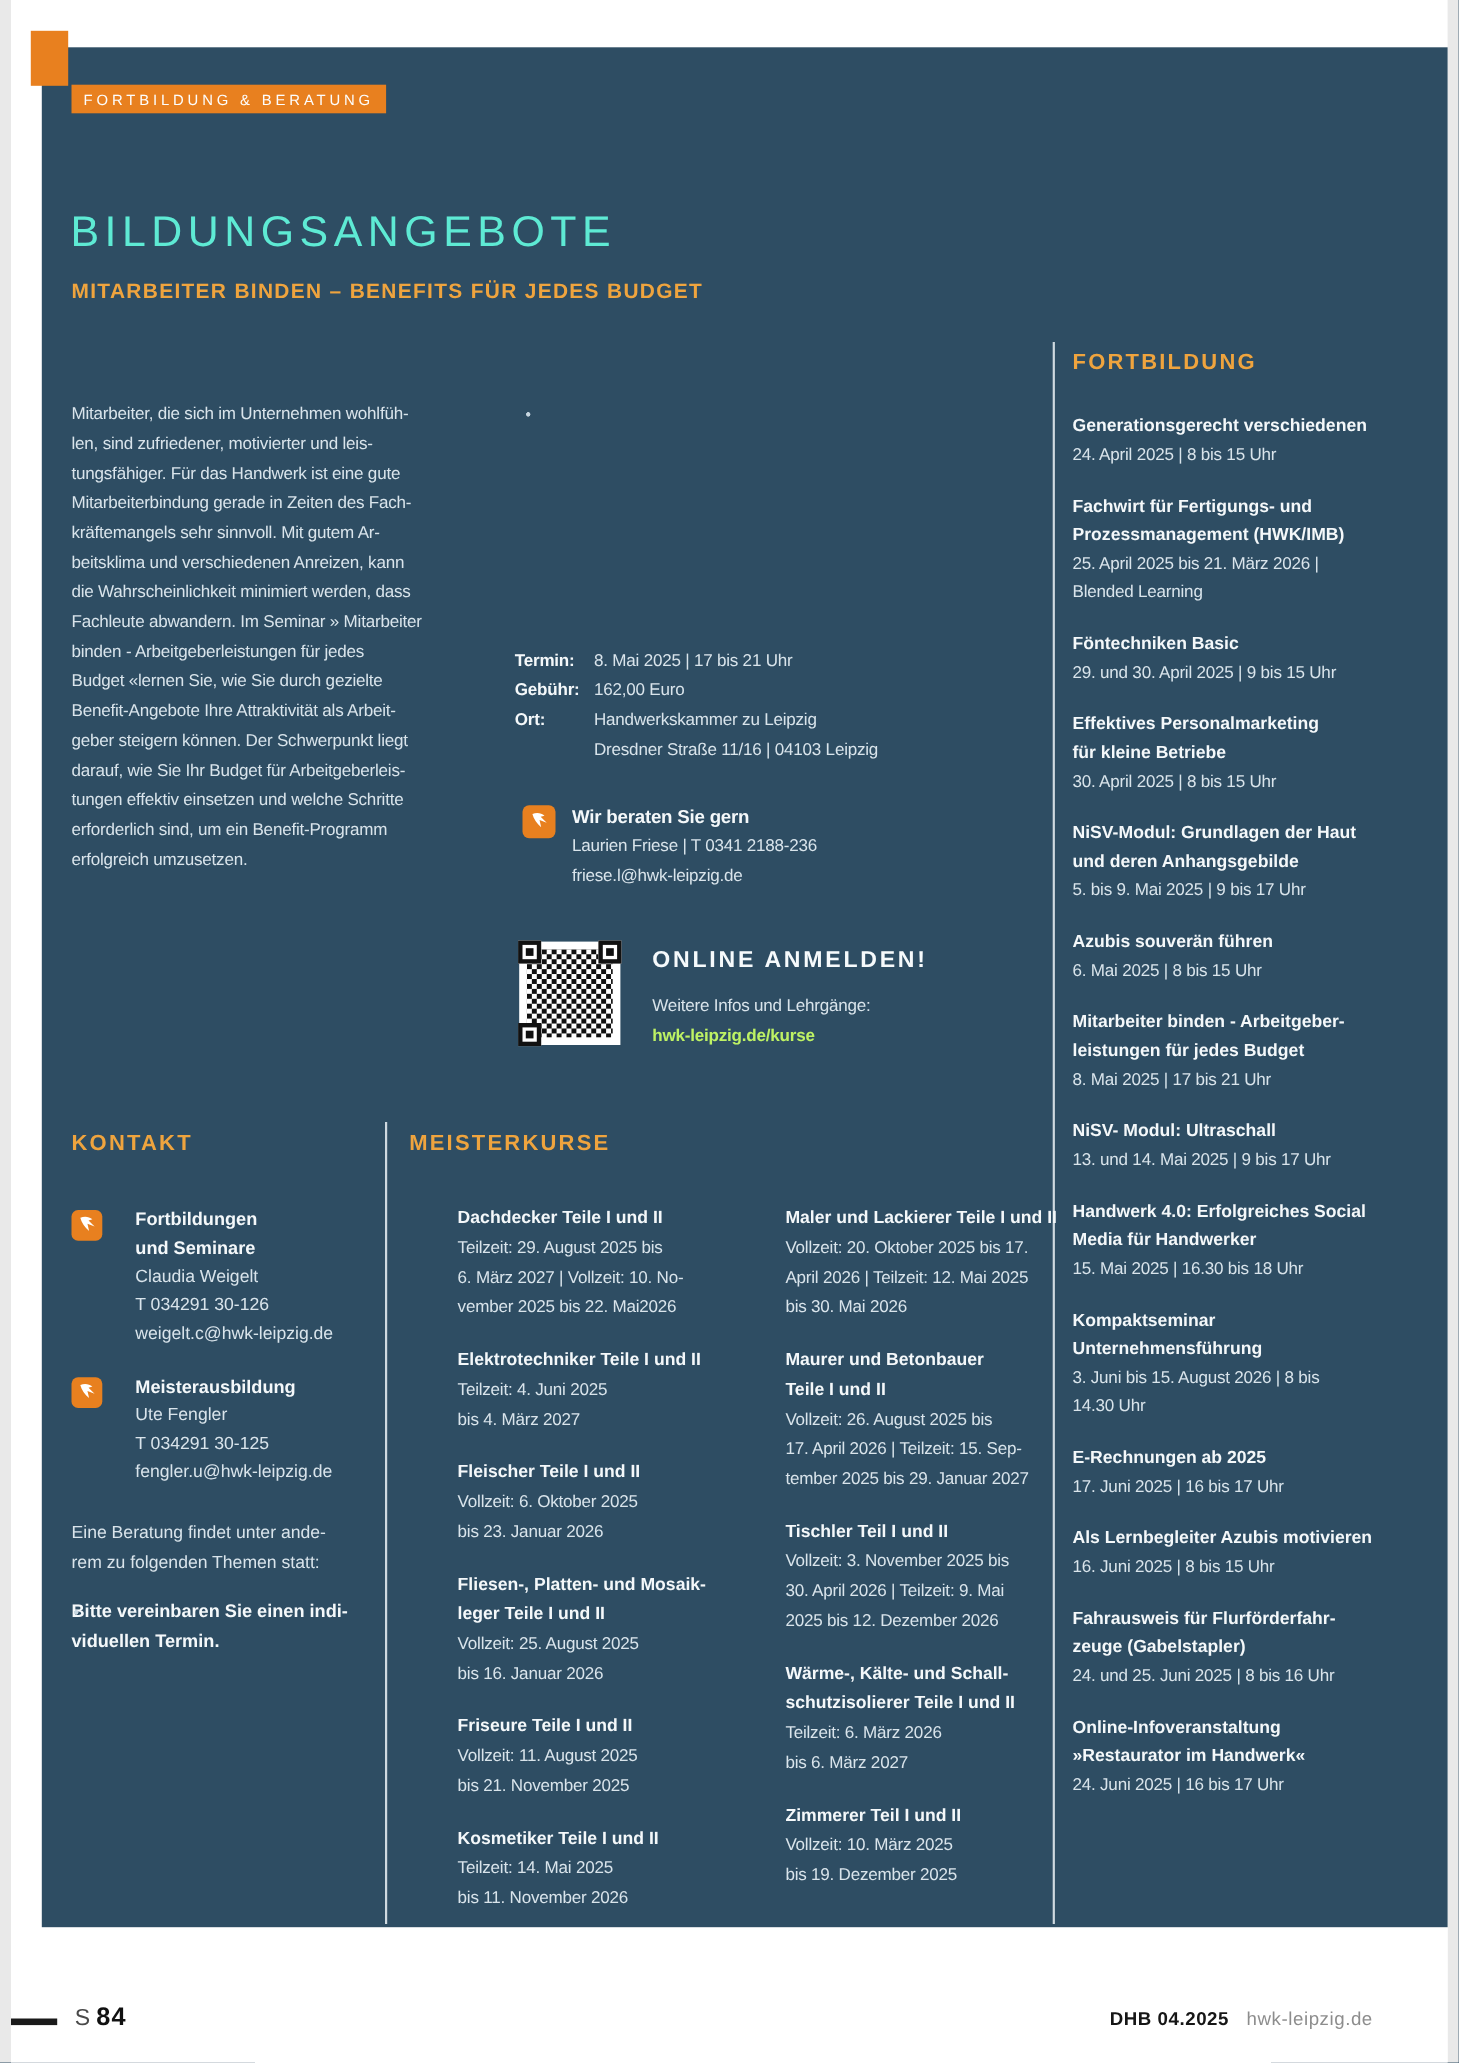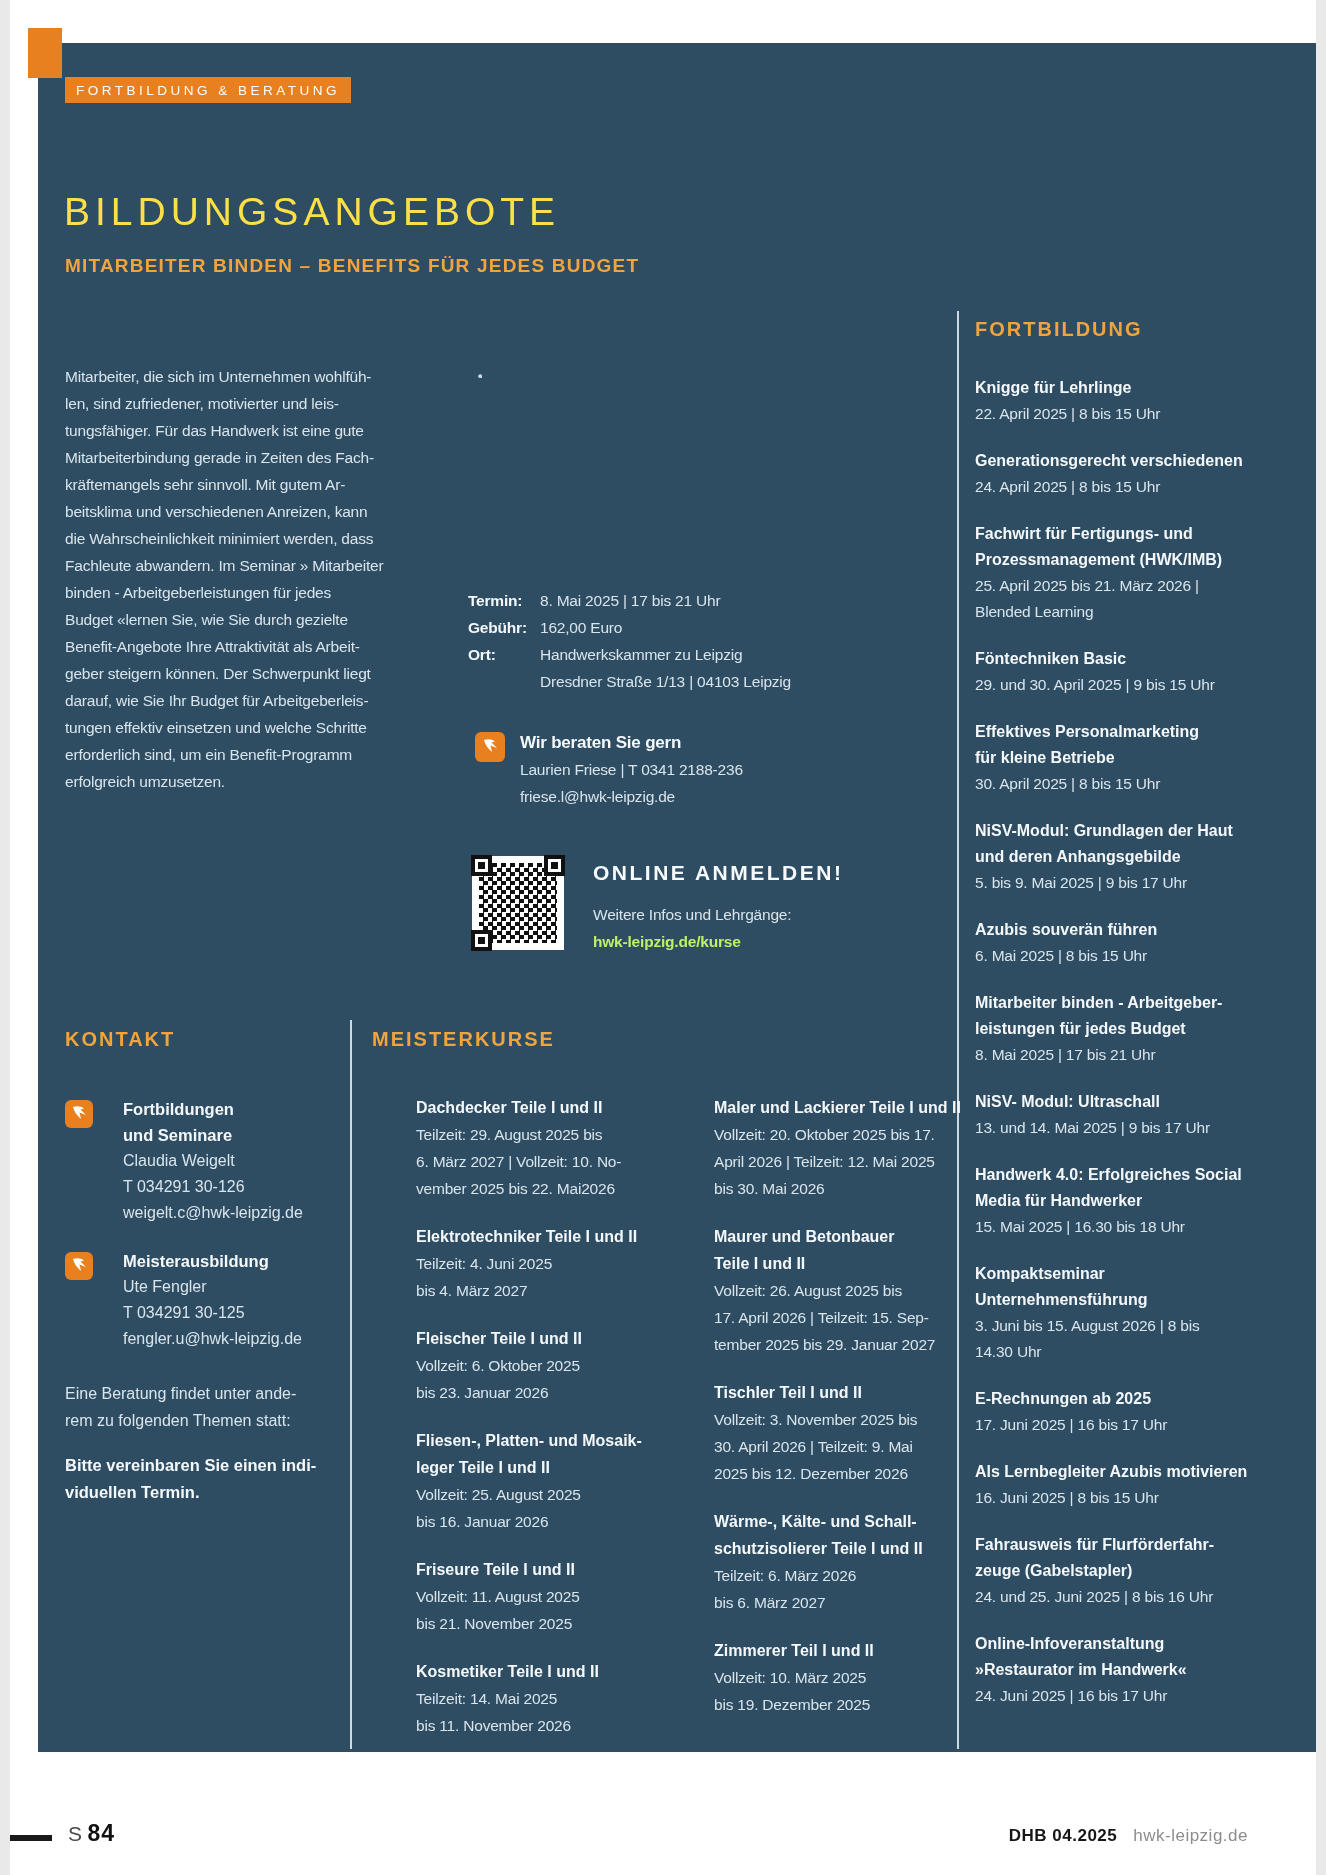--- a/index.html
+++ b/index.html
@@ -3,21 +3,21 @@
 <meta charset="utf-8">
 <style>
   html,body{margin:0;padding:0;}
   body{background:#e9e9e9;font-family:"Liberation Sans","DejaVu Sans",sans-serif;}
   .page{position:relative;width:1306px;height:1875px;background:#ffffff;overflow:hidden;margin:0 auto;}
   .corner-square{position:absolute;left:18px;top:28px;width:34px;height:50px;background:#e8801f;z-index:3;}
   .panel{position:absolute;left:28px;top:43px;width:1298px;height:1709px;background:#2e4d63;z-index:1;color:#d9e4eb;}
 
   .badge{position:absolute;left:27px;top:34px;background:#e8801f;color:#fdfdfd;
          font-size:13.5px;font-weight:500;letter-spacing:3.5px;padding:6px 11px 5px 11px;white-space:nowrap;}
-  .main-title{position:absolute;left:26px;top:147px;color:#fde047;font-size:39px;font-weight:500;
+  .main-title{position:absolute;left:26px;top:147px;color:#5eead4;font-size:39px;font-weight:500;
          letter-spacing:5px;white-space:nowrap;}
   .section-head{position:absolute;left:27px;top:212px;color:#efa43e;font-size:19px;font-weight:700;
          letter-spacing:1.2px;white-space:nowrap;}
 
   .pre{white-space:pre-line;}
   .body-text{font-size:15.5px;line-height:27px;letter-spacing:-0.2px;color:#d9e4eb;}
 
   .col1{position:absolute;left:27px;top:320px;width:356px;}
 
   .q-list{position:absolute;left:438px;top:320px;width:420px;margin:0;padding:0;list-style:none;}
@@ -130,21 +130,21 @@
           <span class="detail-label">Termin:</span>
           <span class="detail-value pre">8. Mai 2025 | 17 bis 21 Uhr</span>
         </div>
         <div class="detail-row">
           <span class="detail-label">Gebühr:</span>
           <span class="detail-value pre">162,00 Euro</span>
         </div>
         <div class="detail-row">
           <span class="detail-label">Ort:</span>
           <span class="detail-value pre">Handwerkskammer zu Leipzig
-Dresdner Straße 1/13 | 04103 Leipzig</span>
+Dresdner Straße 11/16 | 04103 Leipzig</span>
         </div>
     </div>
 
     <div class="advice">
       <span class="hwk-icon">
         <svg width="20" height="20" viewBox="0 0 20 20">
           <path fill="#ffffff" d="M4 3 C8 1.5 12 2 15 4.5 L11.5 5.5 L17 11 L10.5 8.5 L12 15 C8 11.5 5 7.5 4 3 Z"></path>
         </svg>
       </span>
       <div class="advice-text body-text">
@@ -168,24 +168,20 @@
         <div class="online-url">hwk-leipzig.de/kurse</div>
       </div>
     </div>
 
     <div class="divider div-right"></div>
     <div class="divider div-kontakt"></div>
 
     <div class="col3">
       <div class="col-head">FORTBILDUNG</div>
       <div class="course-list">
-        <div class="course-item">
-            <div class="course-title pre">Knigge für Lehrlinge</div>
-            <div class="course-date pre">22. April 2025 | 8 bis 15 Uhr</div>
-          </div>
           <div class="course-item">
             <div class="course-title pre">Generationsgerecht verschiedenen</div>
             <div class="course-date pre">24. April 2025 | 8 bis 15 Uhr</div>
           </div>
           <div class="course-item">
             <div class="course-title pre">Fachwirt für Fertigungs- und
 Prozessmanagement (HWK/IMB)</div>
             <div class="course-date pre">25. April 2025 bis 21. März 2026 |
 Blended Learning</div>
           </div>

